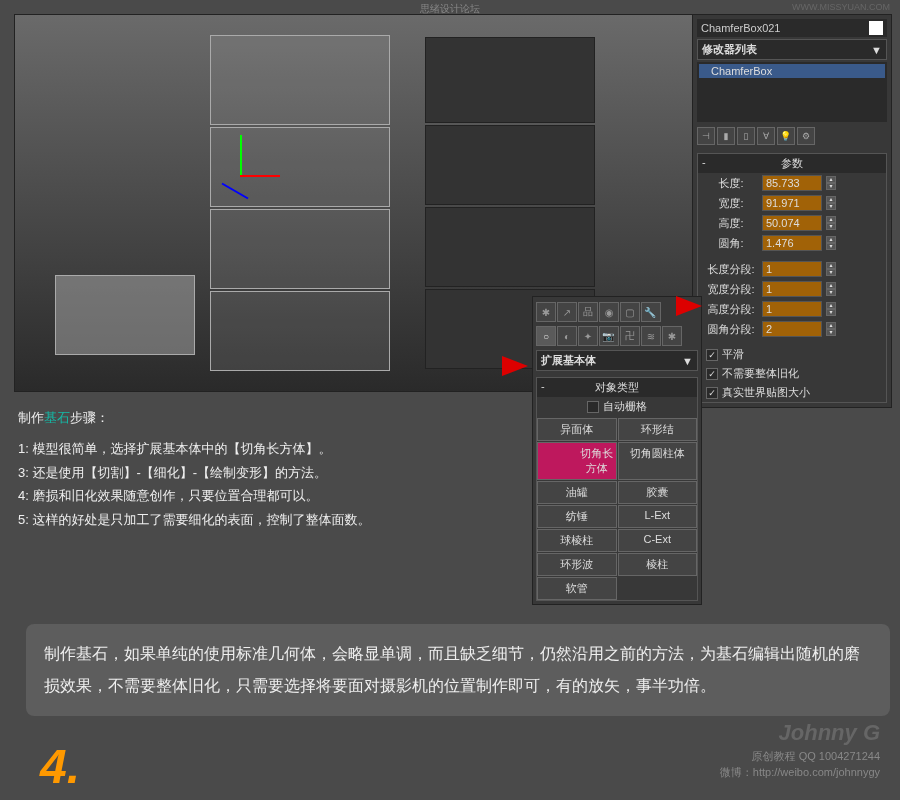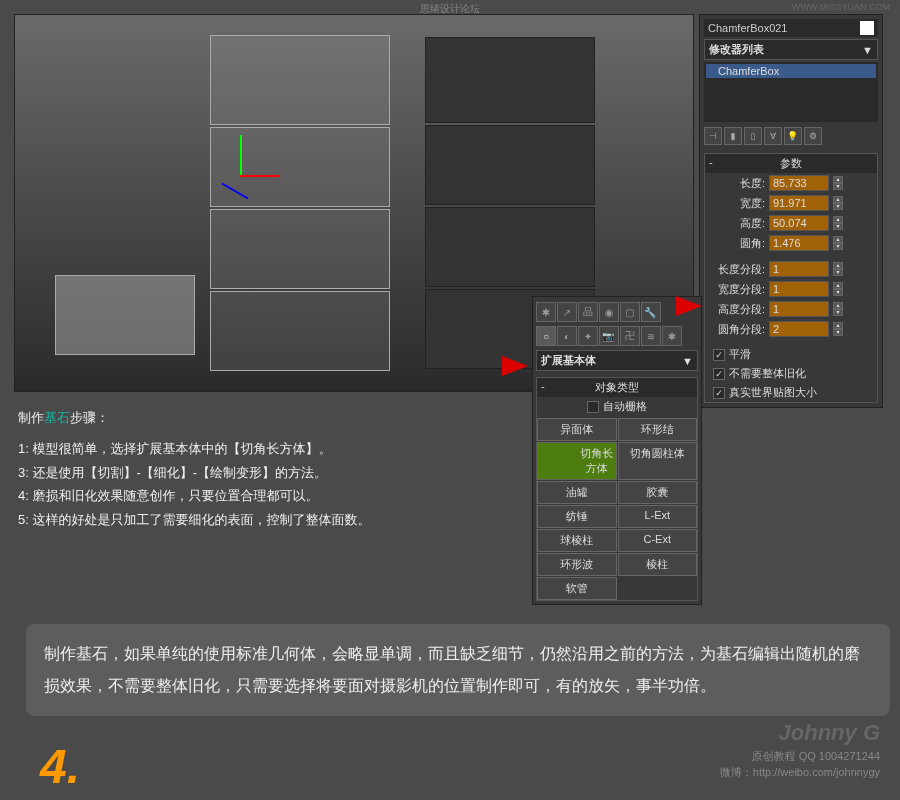--- a/index.html
+++ b/index.html
@@ -3,45 +3,45 @@
 <meta charset="utf-8">
 <style>
 * { margin: 0; padding: 0; box-sizing: border-box; }
 body { width: 900px; height: 800px; background: #4a4a4a; font-family: "Microsoft YaHei", sans-serif; color: #ddd; font-size: 12px; overflow: hidden; position: relative; }
 .top-watermark { position: absolute; top: 2px; left: 50%; transform: translateX(-50%); font-size: 10px; color: #888; }
 .top-watermark2 { position: absolute; top: 2px; right: 10px; font-size: 9px; color: #666; }
 .viewport { position: absolute; top: 14px; left: 14px; width: 680px; height: 378px; background: linear-gradient(180deg, #6a6a6a 0%, #2a2a2a 100%); border: 1px solid #222; }
 .viewport-inner { width: 100%; height: 100%; position: relative; }
 .box-wireframe { position: absolute; border: 1px solid #aaa; background: rgba(180,180,180,0.15); }
 .box-solid { position: absolute; background: #333; border: 1px solid #222; }
-.side-panel { position: absolute; top: 14px; right: 17px; width: 184px; background: #383838; border: 1px solid #222; padding: 4px; }
+.side-panel { position: absolute; top: 14px; right: 8px; width: 200px; background: #383838; border: 1px solid #222; padding: 4px; }
 .obj-name { background: #2a2a2a; padding: 2px 4px; font-size: 11px; color: #ccc; display: flex; justify-content: space-between; align-items: center; }
 .color-swatch { width: 14px; height: 14px; background: #fff; }
 .dropdown { background: #2a2a2a; padding: 2px 4px; margin-top: 2px; font-size: 11px; display: flex; justify-content: space-between; align-items: center; border: 1px solid #555; font-weight: bold; }
 .mod-list { background: #2a2a2a; height: 60px; margin-top: 2px; padding: 2px; }
 .mod-item { background: #3a5a8a; padding: 1px 12px; font-size: 11px; }
 .icon-bar { display: flex; gap: 2px; margin-top: 3px; padding: 2px 0; }
 .icon-btn { width: 18px; height: 18px; background: #444; border: 1px solid #666; display: flex; align-items: center; justify-content: center; font-size: 9px; color: #aaa; }
 .rollout { background: #383838; margin-top: 6px; border: 1px solid #555; }
 .rollout-header { background: #2a2a2a; padding: 2px 4px; font-size: 11px; text-align: center; position: relative; }
 .rollout-header::before { content: "-"; position: absolute; left: 4px; }
 .param-row { display: flex; align-items: center; padding: 2px 6px; gap: 4px; }
-.param-label { width: 54px; text-align: right; font-size: 11px; }
+.param-label { width: 54px; text-align: center; font-size: 11px; }
 .spinner { background: #a16207; border: 1px solid #555; padding: 1px 3px; width: 60px; font-size: 11px; }
 .spinner-btns { width: 10px; display: flex; flex-direction: column; }
 .spin-up, .spin-down { height: 7px; background: #555; border: 1px solid #666; font-size: 6px; line-height: 5px; text-align: center; }
 .check-row { display: flex; align-items: center; padding: 2px 8px; gap: 4px; font-size: 11px; }
 .checkbox { width: 12px; height: 12px; background: #2a2a2a; border: 1px solid #666; display: flex; align-items: center; justify-content: center; font-size: 9px; }
 .create-panel { position: absolute; top: 296px; left: 532px; width: 170px; background: #383838; border: 1px solid #222; padding: 3px; }
 .tab-icons { display: flex; gap: 1px; padding: 2px 0; }
 .tab-icon { width: 20px; height: 20px; background: #444; border: 1px solid #666; display: flex; align-items: center; justify-content: center; font-size: 10px; color: #999; }
 .tab-icon.active { background: #5a5a5a; color: #ddd; }
 .obj-grid { display: grid; grid-template-columns: 1fr 1fr; gap: 1px; margin-top: 2px; }
 .obj-btn { background: #444; border: 1px solid #666; padding: 3px 2px; font-size: 11px; text-align: center; }
-.obj-btn.selected { background: #4d7c0f; padding-left: 42px; }
+.obj-btn.selected { background: #be185d; padding-left: 42px; }
 .red-arrow { position: absolute; width: 0; height: 0; border-top: 10px solid transparent; border-bottom: 10px solid transparent; border-left: 26px solid #d00; }
 .instructions { position: absolute; top: 406px; left: 18px; width: 500px; font-size: 13px; line-height: 1.8; color: #eee; }
 .instructions .title { margin-bottom: 8px; }
 .instructions .highlight { color: #14b8a6; text-align: center; }
 .summary-box { position: absolute; top: 624px; left: 26px; width: 864px; background: rgba(200,200,200,0.15); border-radius: 8px; padding: 14px 18px; font-size: 16px; line-height: 2; color: #eee; }
 .step-num { position: absolute; bottom: 6px; left: 40px; font-size: 48px; font-weight: bold; color: #f90; font-style: italic; }
 .signature { position: absolute; bottom: 20px; right: 20px; text-align: right; color: #888; font-size: 11px; line-height: 1.4; }
 .signature .name { font-size: 22px; font-weight: bold; font-style: italic; color: #666; }
 </style>
 </head>

